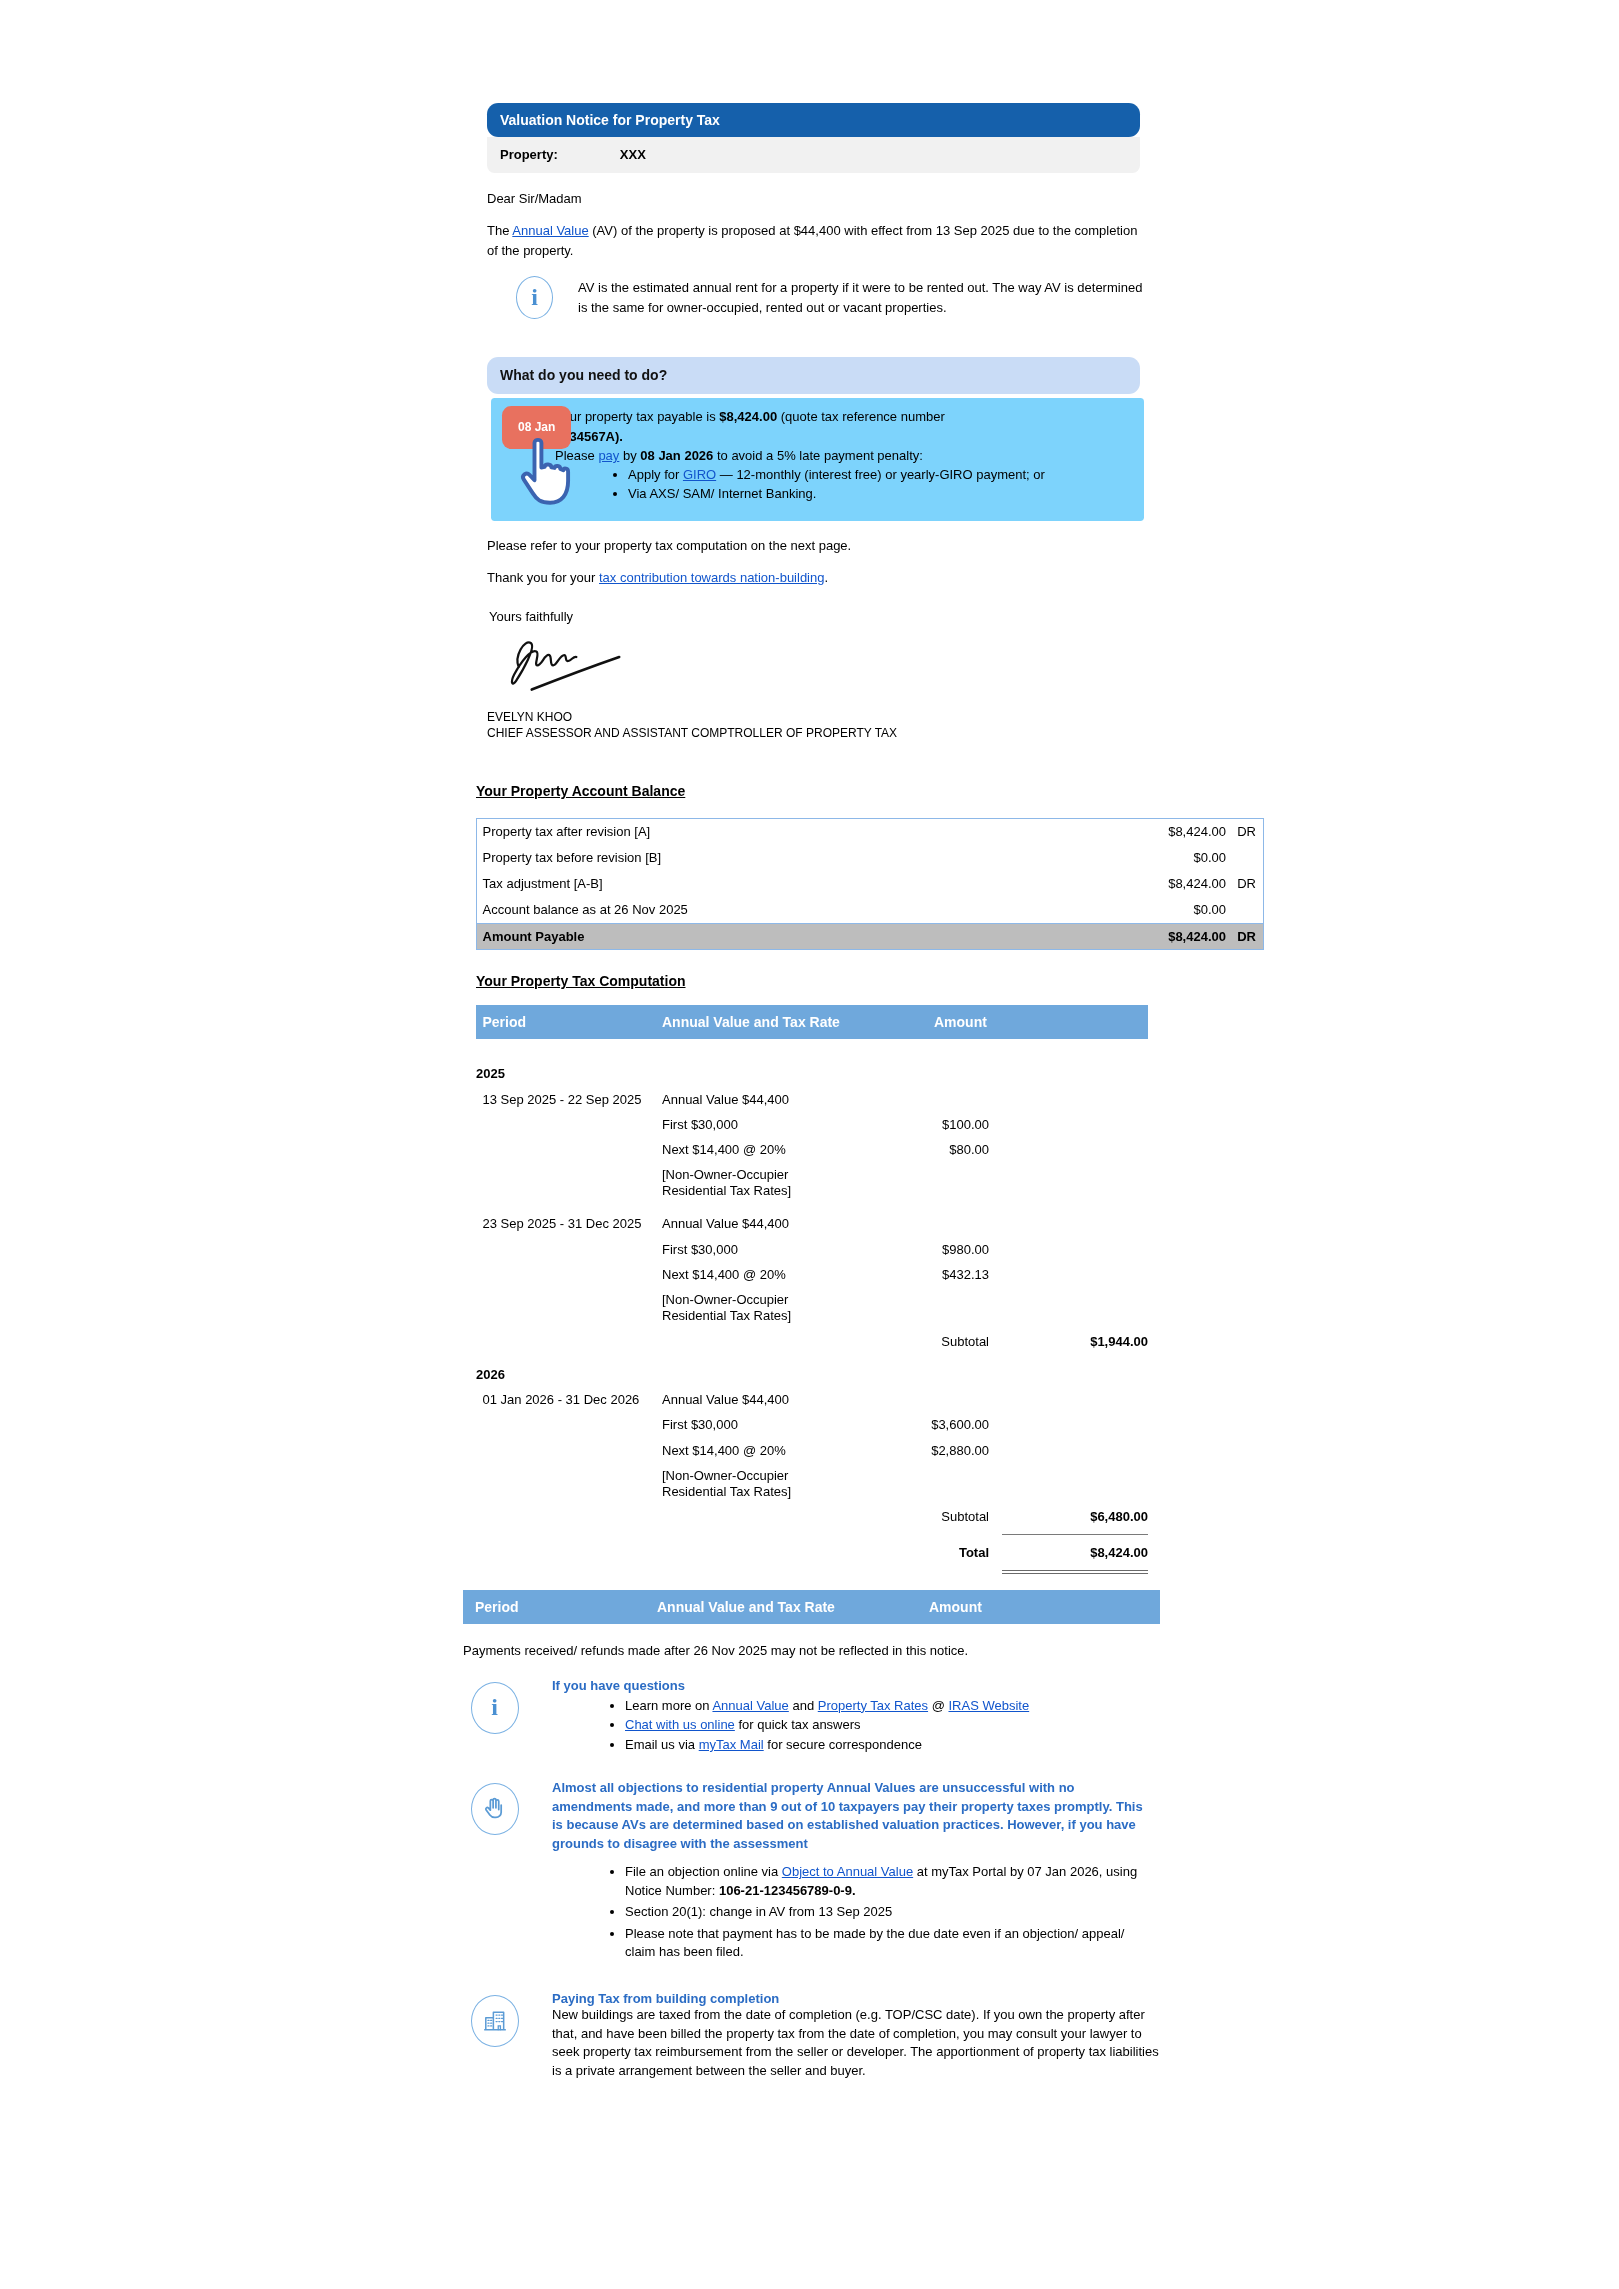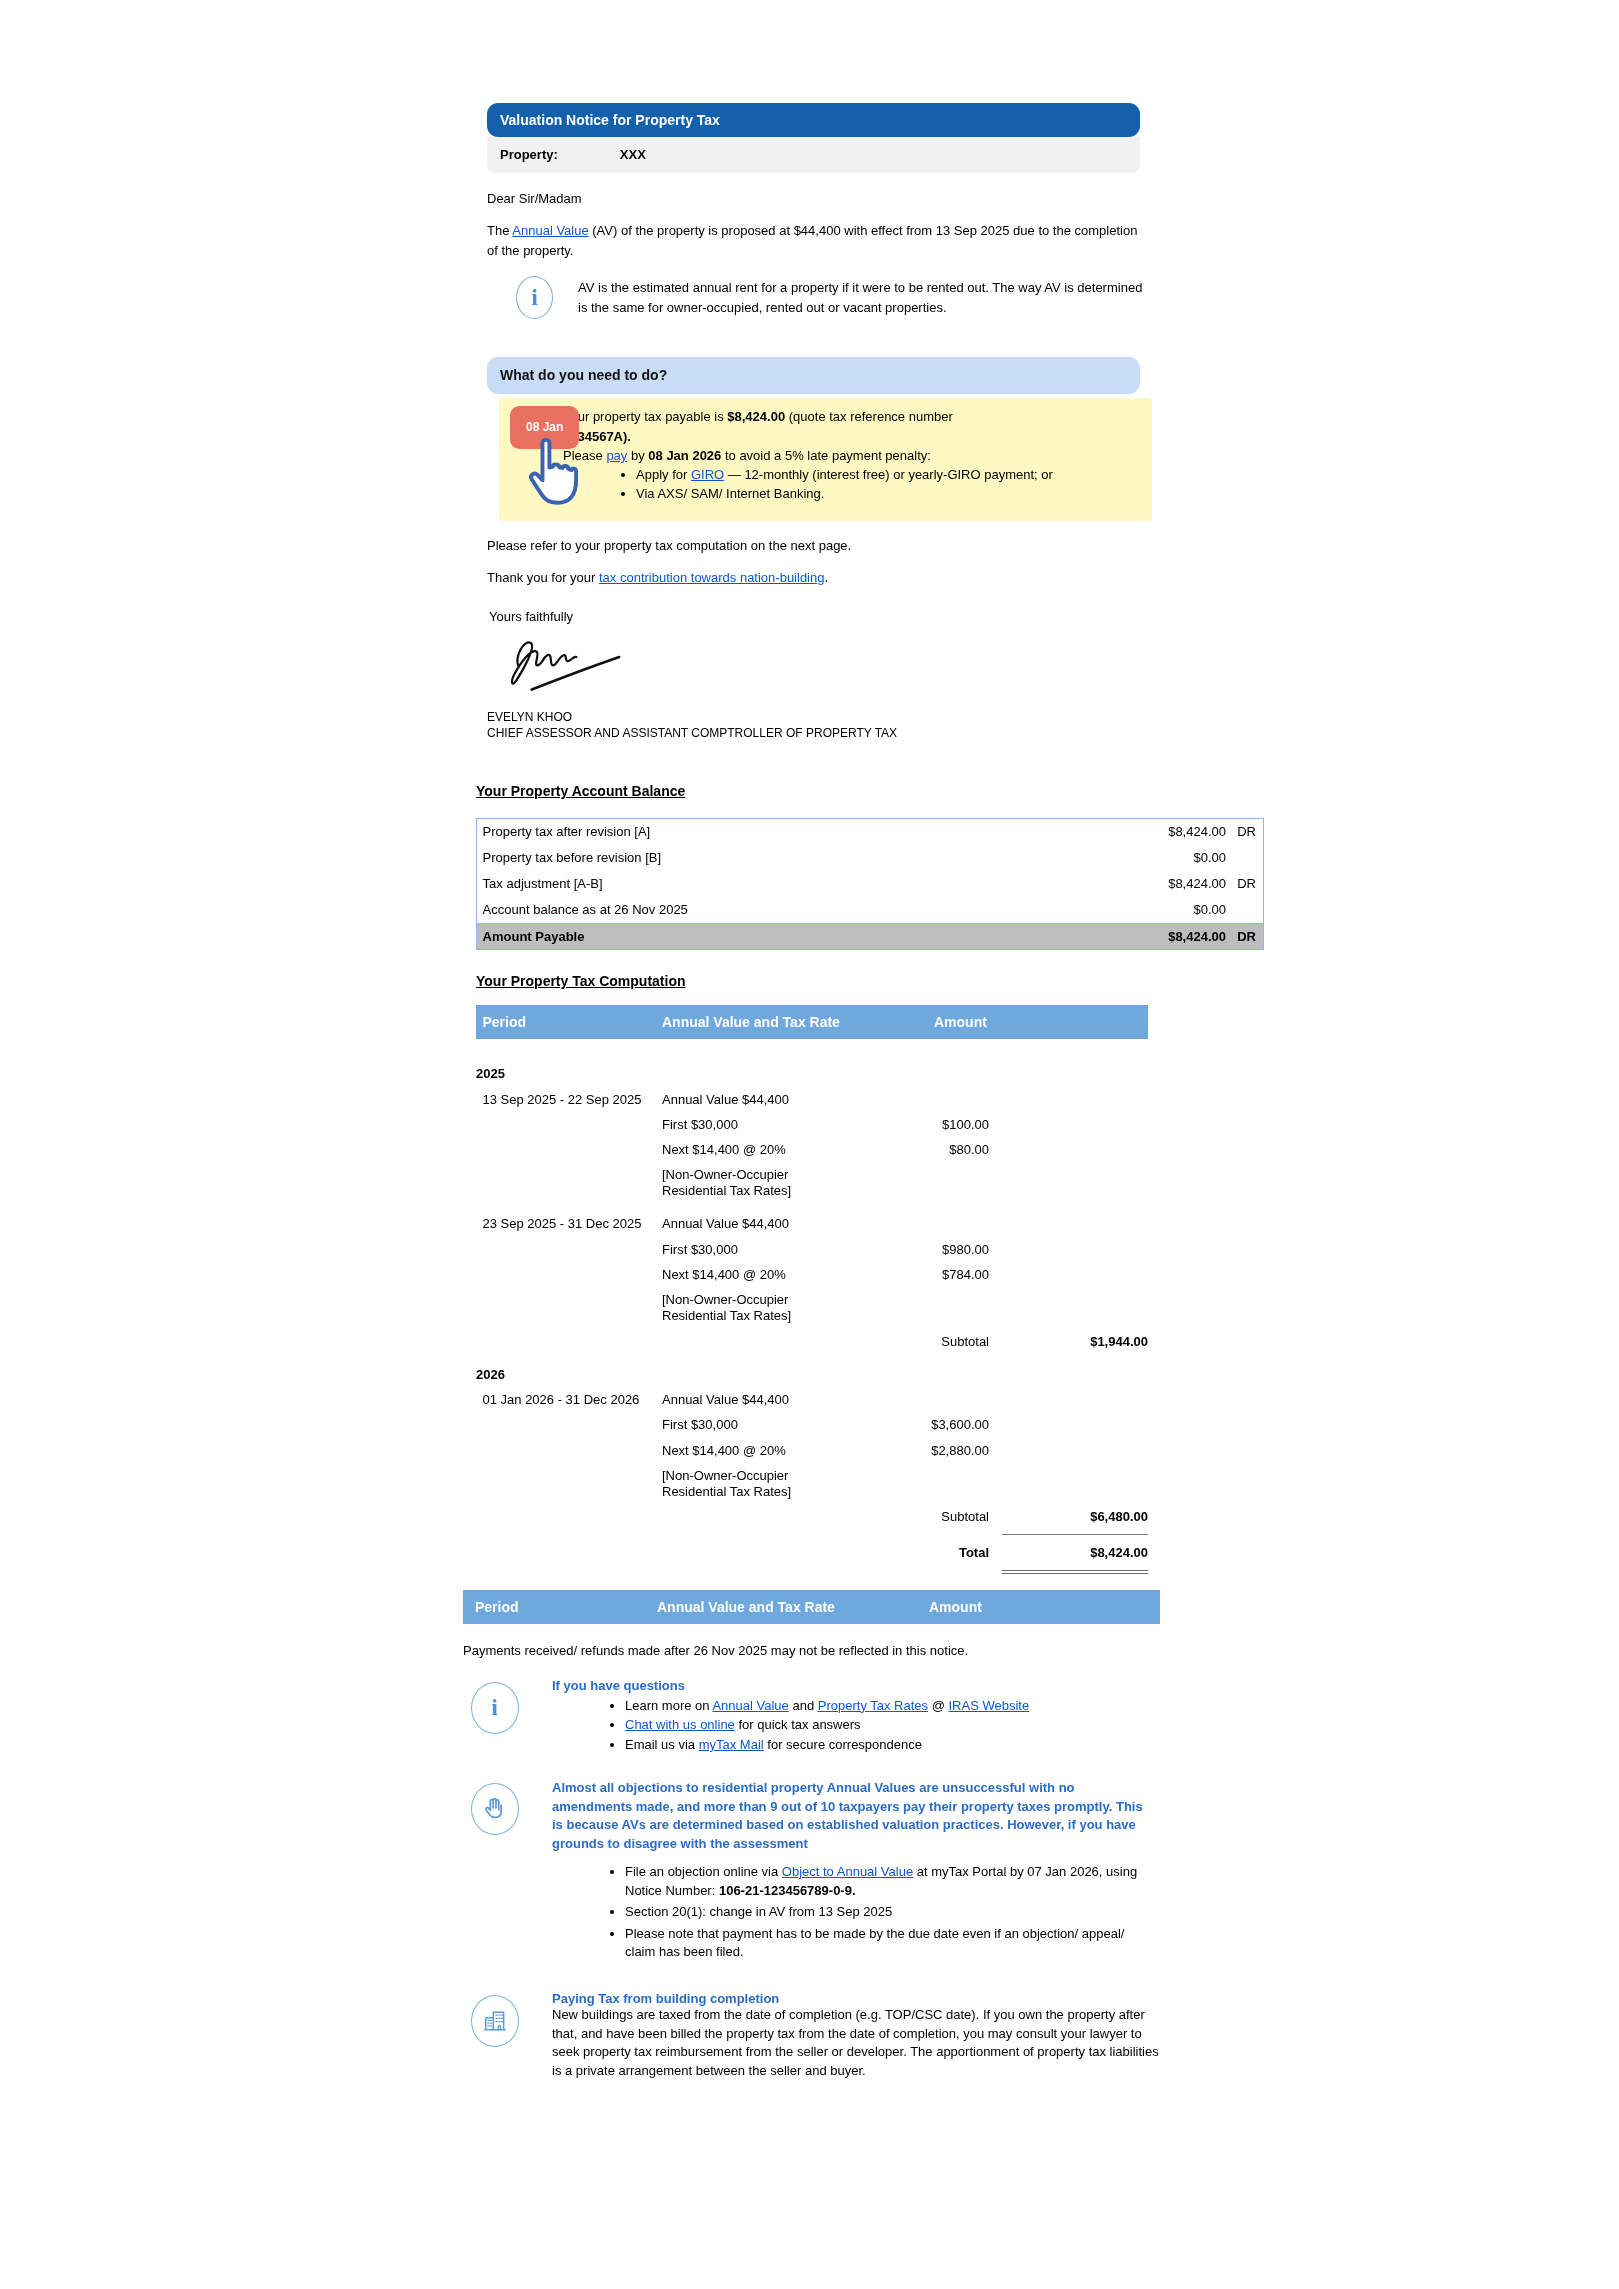--- a/index.html
+++ b/index.html
@@ -26,21 +26,21 @@
 
   .info-row { left:24px; top:274px; width:653px; }
   .circle-icon { border:1.9px solid #7ab1e3; border-radius:50%; display:flex; align-items:center; justify-content:center; background:#fff; }
   .info-i-top { position:absolute; left:29px; top:1.9px; width:37px; height:43px; }
   .info-i-top span, .circle-lg span.iglyph { color:#4a90d2; font-weight:bold; font-size:24px; font-family:"Liberation Serif", serif; }
   .info-row .itext { margin-left:91px; width:571px; line-height:20.5px; padding-top:3.7px; }
 
   .todo-bar { left:24px; top:357px; width:653px; height:37px; background:#c9dcf6;
     border-radius:11.2px; font-weight:bold; font-size:14px; line-height:37px; padding-left:13px; color:#111; }
 
-  .pay-box { left:36px; top:398px; width:653px; height:123px; background:#fef9c3; border-radius:3.7px; }
+  .pay-box { left:28px; top:398px; width:653px; height:123px; background:#7dd3fc; border-radius:3.7px; }
   .calendar-badge { position:absolute; left:11.2px; top:7.5px; width:69px; height:43px; background:#e8715f;
     border-radius:9.3px; color:#fff; font-weight:bold; font-size:12px; text-align:center; line-height:43px; }
   .hand-cursor { position:absolute; left:20.5px; top:39px; width:60px; height:73px; }
   .pay-text { margin-left:64px; padding-top:9.3px; line-height:19.6px; }
   .pay-text ul { margin:0; padding-left:73px; list-style:disc; }
   .pay-text li { line-height:18.6px; }
 
   .refer-note { left:24px; top:538px; }
   .thanks { left:24px; top:570px; }
   .closing { left:26px; top:609px; }
@@ -234,21 +234,21 @@
         <span class="cc2">Annual Value $44,400</span>
       </div>
       <div class="crow">
         <span class="cc1"></span>
         <span class="cc2">First $30,000</span>
         <span class="cc3">$980.00</span>
       </div>
       <div class="crow">
         <span class="cc1"></span>
         <span class="cc2">Next $14,400 @ 20%</span>
-        <span class="cc3">$784.00</span>
+        <span class="cc3">$432.13</span>
       </div>
       <div class="crow">
         <span class="cc1"></span>
         <span class="note-cell">[Non-Owner-Occupier Residential Tax Rates]</span>
       </div>
       <div class="crow">
         <span class="cc1"></span>
         <span class="cc2"></span>
         <span class="cc3">Subtotal</span>
         <span class="cc4 b">$1,944.00</span>

